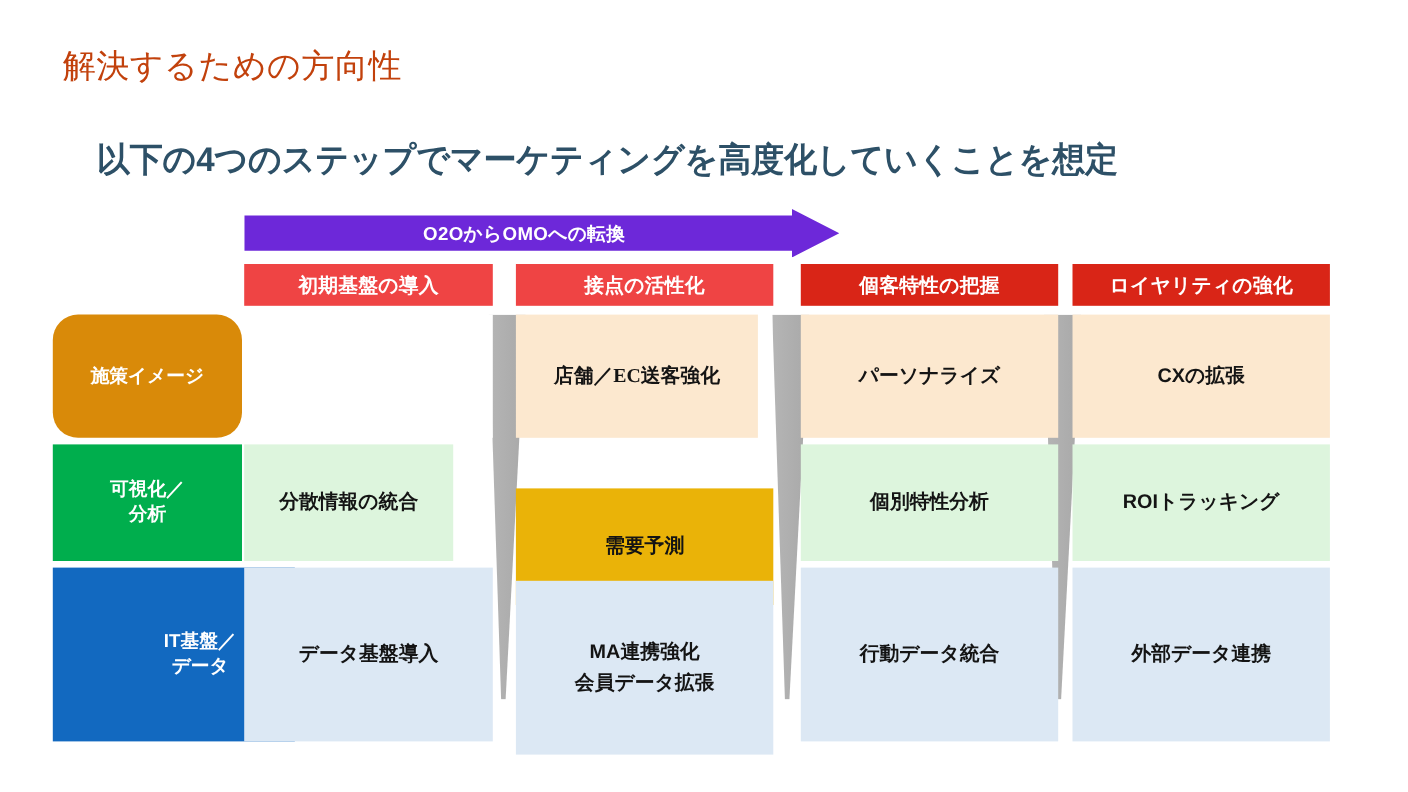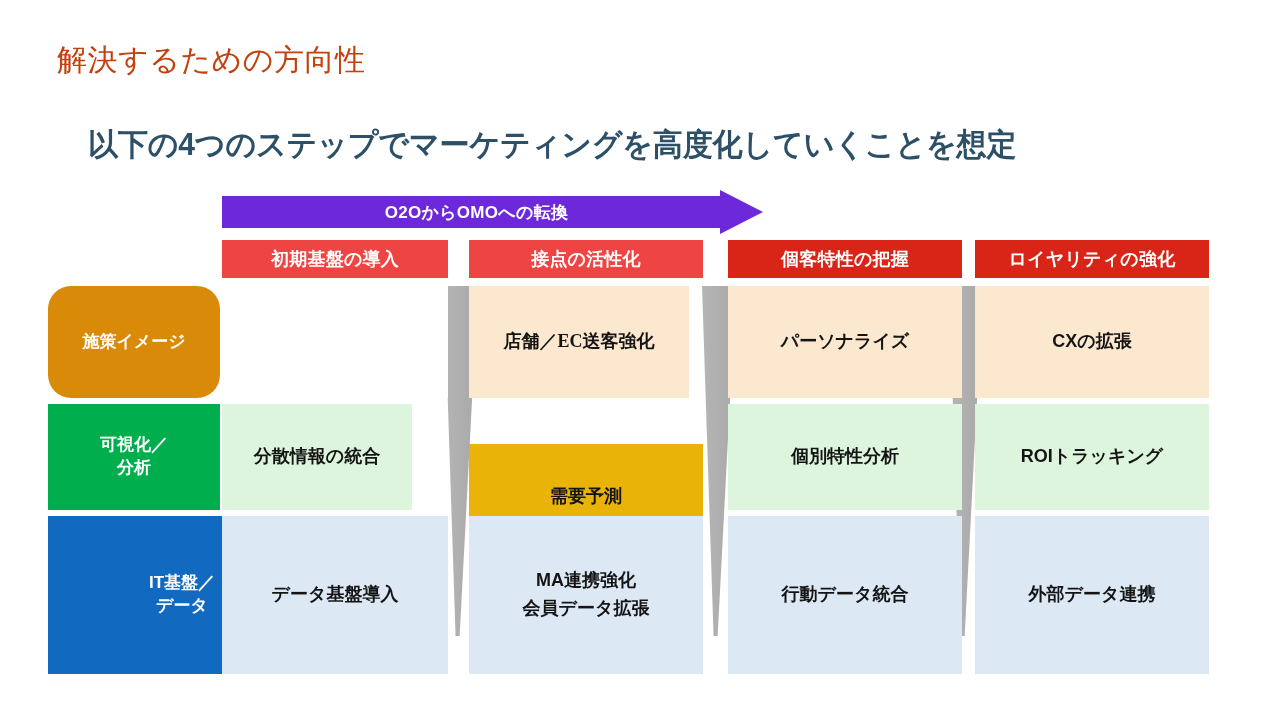--- a/index.html
+++ b/index.html
@@ -176,17 +176,17 @@
     <div class="cell" style="left: 975px; width: 234px; top: 46px; height: 112px; background: rgb(252, 232, 207);">CXの拡張</div>
     <div class="row-header" style="top: 164px; height: 106px; background: rgb(0, 174, 77);">可視化／
 分析</div>
     <div class="cell" style="left: 222px; width: 190px; top: 164px; height: 106px; background: rgb(221, 245, 221);">分散情報の統合</div>
     <div class="cell" style="left: 469px; width: 234px; top: 164px; height: 106px; background: #eab308; margin-top: 40px;">需要予測</div>
     <div class="cell" style="left: 728px; width: 234px; top: 164px; height: 106px; background: rgb(221, 245, 221);">個別特性分析</div>
     <div class="cell" style="left: 975px; width: 234px; top: 164px; height: 106px; background: rgb(221, 245, 221);">ROIトラッキング</div>
     <div class="row-header" style="top: 276px; height: 158px; background: rgb(18, 105, 192); padding-left: 48px;">IT基盤／
 データ</div>
     <div class="cell" style="left: 222px; width: 226px; top: 276px; height: 158px; background: rgb(220, 232, 244);">データ基盤導入</div>
-    <div class="cell" style="left: 469px; width: 234px; top: 276px; height: 158px; background: rgb(220, 232, 244);">MA連携強化
+    <div class="cell" style="left: 469px; width: 234px; top: 288px; height: 158px; background: rgb(220, 232, 244);">MA連携強化
 会員データ拡張</div>
     <div class="cell" style="left: 728px; width: 234px; top: 276px; height: 158px; background: rgb(220, 232, 244);">行動データ統合</div>
     <div class="cell" style="left: 975px; width: 234px; top: 276px; height: 158px; background: rgb(220, 232, 244);">外部データ連携</div>
   </div>
 
 </body></html>

